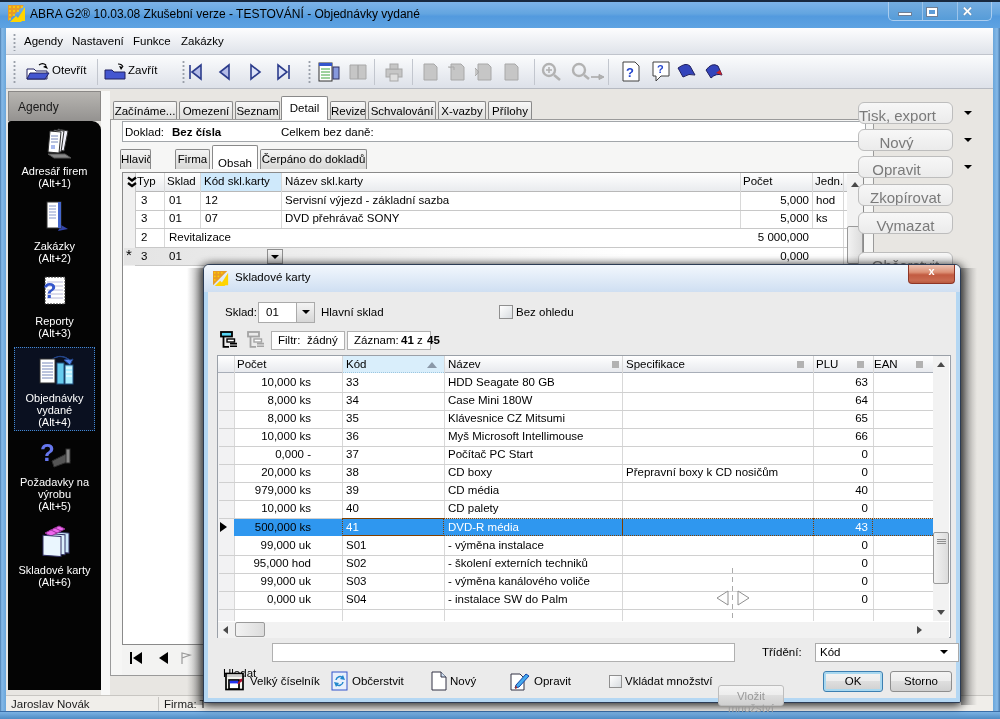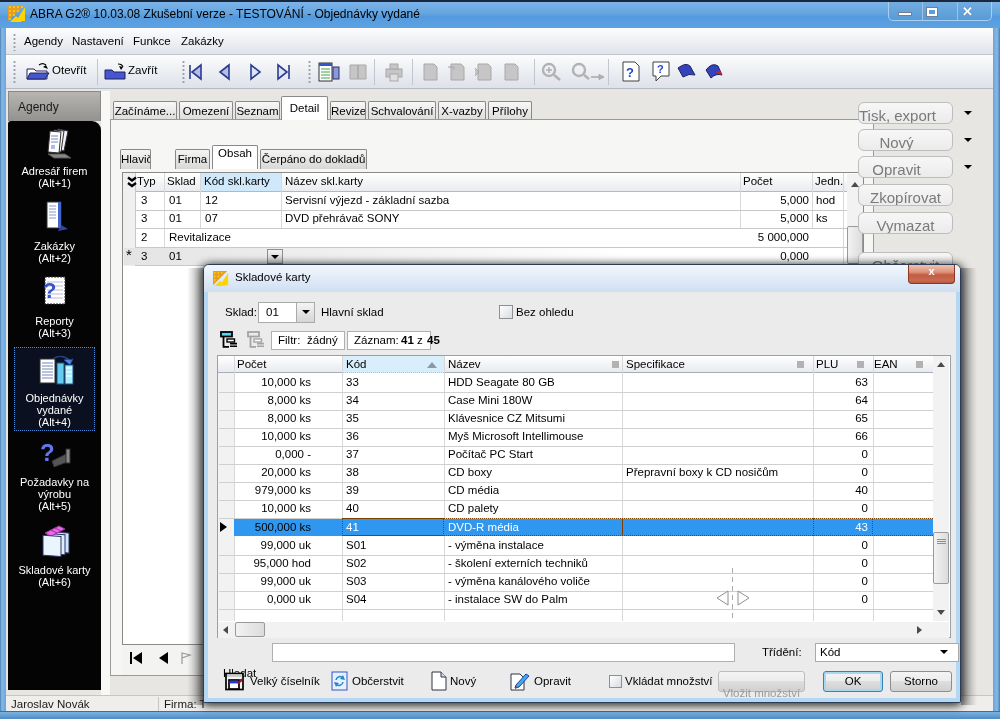--- a/index.html
+++ b/index.html
@@ -37,21 +37,21 @@
 .stxt{top:2px;font-size:11.5px;color:#1a1a1a;}
 .ssep{top:1px;width:1px;height:14px;background:#c8c6c2;}
 
 .tab{top:101px;height:19px;background:linear-gradient(#f8f8f8,#dcdcda);border:1px solid #898989;border-bottom:none;border-radius:2px 2px 0 0;font-size:11.5px;color:#000;text-align:center;padding-top:3px;white-space:nowrap;overflow:hidden;}
 .tabactive{top:96px;height:24px;background:#fff;padding-top:5px;z-index:3;}
 #tabpage{left:110px;top:119px;width:764px;height:557px;background:#f6f6f5;border:1px solid #9a9a9a;}
 
 #doklad{left:122px;top:121px;width:744px;height:21px;background:#fff;border:1px solid #a2a6aa;}
 
 .stab{top:149px;height:20px;background:linear-gradient(#f4f4f4,#d8d8d6);border:1px solid #898989;border-bottom:none;border-radius:2px 2px 0 0;font-size:11.5px;color:#000;text-align:center;padding-top:3px;white-space:nowrap;overflow:hidden;}
-.stabactive{top:145px;height:24px;background:#fff;padding-top:1px;z-index:3;}
+.stabactive{top:145px;height:24px;background:#fff;padding-top:11px;z-index:3;}
 
 #mtable{left:122px;top:172px;width:742px;height:473px;background:#fff;border:1px solid #8a8a8a;}
 #mthead{left:0;top:0;width:740px;height:19px;background:linear-gradient(#fff,#e9ebee);border-bottom:1px solid #b8b8b8;}
 .mcol{top:0;width:1px;height:93px;background:#d8d8d8;}
 .mrowline{width:727px;height:1px;background:#c8c8c8;}
 .mcell{font-size:11.5px;color:#000;top:2px;white-space:nowrap;}
 
 .rbtn{left:858px;width:95px;height:22px;background:linear-gradient(#f7f7f7,#ebebeb);border:1px solid #bdbdbd;border-radius:6px;font-size:15px;color:#7a7a7a;text-align:center;padding-top:4px;white-space:nowrap;overflow:hidden;}
 
 #dlg{left:203px;top:264px;width:758px;height:439px;background:#ebebeb;border:1px solid #2c3c55;border-radius:6px 6px 2px 2px;box-shadow:0 3px 10px rgba(0,0,0,0.55),3px 0 8px rgba(0,0,0,0.35),-3px 0 8px rgba(0,0,0,0.35);}
@@ -294,20 +294,25 @@
 </div>
 <div class="abs tab" style="left:113px;width:64px">Začínáme...</div>
 <div class="abs tab" style="left:179px;width:54px">Omezení</div>
 <div class="abs tab" style="left:235px;width:45px">Seznam</div>
 <div class="abs tab tabactive" style="left:281px;width:47px">Detail</div>
 <div class="abs tab" style="left:330px;width:36px">Revize</div>
 <div class="abs tab" style="left:368px;width:68px">Schvalování</div>
 <div class="abs tab" style="left:438px;width:48px">X-vazby</div>
 <div class="abs tab" style="left:488px;width:44px">Přílohy</div>
 <div class="abs" id="tabpage"></div>
+<div class="abs" id="doklad">
+ <span class="abs t12" style="left:2px;top:4px">Doklad:</span>
+ <span class="abs t12" style="left:49px;top:4px;font-weight:bold">Bez čísla</span>
+ <span class="abs t12" style="left:158px;top:4px">Celkem bez daně:</span>
+</div>
 <div class="abs stab" style="left:120px;width:31px">Hlavička</div>
 <div class="abs stab" style="left:175px;width:35px">Firma</div>
 <div class="abs stab stabactive" style="left:212px;width:46px">Obsah</div>
 <div class="abs stab" style="left:260px;width:107px">Čerpáno do dokladů</div>
 <div class="abs" id="mtable">
  <div class="abs" id="mthead"></div>
  <div class="abs" style="left:0;top:0;width:13px;height:93px;background:#f0f0f0;border-right:1px solid #c8c8c8"></div>
  <div class="abs mcol" style="left:41px"></div>
  <div class="abs mcol" style="left:77px;height:56px"></div>
  <div class="abs mcol" style="left:158px;height:56px"></div>
@@ -597,19 +602,19 @@
  </svg>
  <div class="abs dtxt" style="left:246px;top:410px">Nový</div>
  <svg class="abs" style="left:306px;top:406px" width="22" height="20" viewBox="0 0 22 20">
   <path d="M1 3 h9 l4 4 v12 h-13 z" fill="#fff" stroke="#334"></path>
   <path d="M6 14 L16 3 l3 2 -10 11 -4 1 z" fill="#44aaee" stroke="#1144aa"></path>
   <path d="M6 14 l1 3 -2 1 z" fill="#cc2200"></path>
  </svg>
  <div class="abs dtxt" style="left:330px;top:410px">Opravit</div>
  <div class="abs" style="left:405px;top:410px;width:13px;height:13px;background:linear-gradient(135deg,#fff,#d8dce0);border:1px solid #8f8f8f"></div>
  <div class="abs dtxt" style="left:421px;top:410px">Vkládat množství</div>
- <div class="abs btn" style="left:514px;top:406px;width:87px;height:21px;color:#9a9a9a;border-color:#bdbdbd;padding-top:15px">Vložit množství</div>
+ <div class="abs btn" style="left:514px;top:420px;width:66px;height:21px;color:#9a9a9a;border-color:#bdbdbd;padding-top:4px">Vložit množství</div>
  <div class="abs btn" style="left:619px;top:406px;width:60px;height:21px;border-color:#3c7fb1;box-shadow:0 0 0 2px #a8d8f0 inset;padding-top:3px">OK</div>
  <div class="abs btn" style="left:686px;top:406px;width:62px;height:21px;padding-top:3px">Storno</div>
 </div>
 <div class="abs" style="left:961px;top:268px;width:16px;height:437px;background:linear-gradient(to right,rgba(40,40,40,0.45),rgba(40,40,40,0.0));pointer-events:none"></div>
 <div class="abs" style="left:187px;top:268px;width:16px;height:437px;background:linear-gradient(to left,rgba(40,40,40,0.4),rgba(40,40,40,0.0));pointer-events:none"></div>
 </div>
 
 </body></html>

